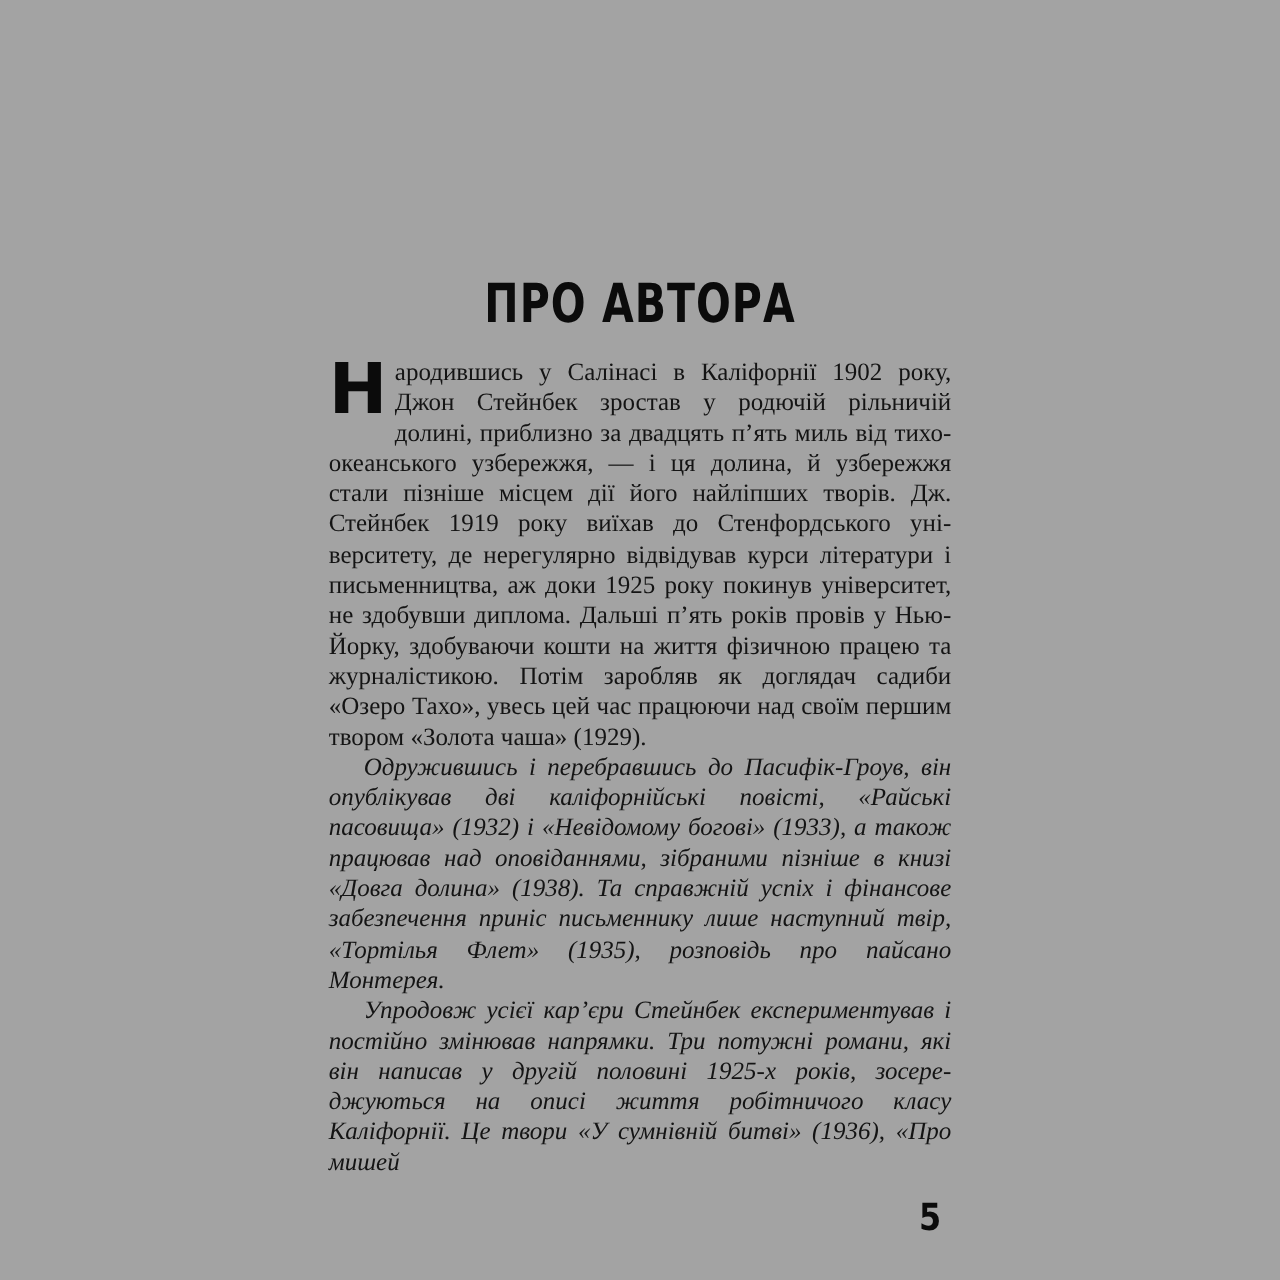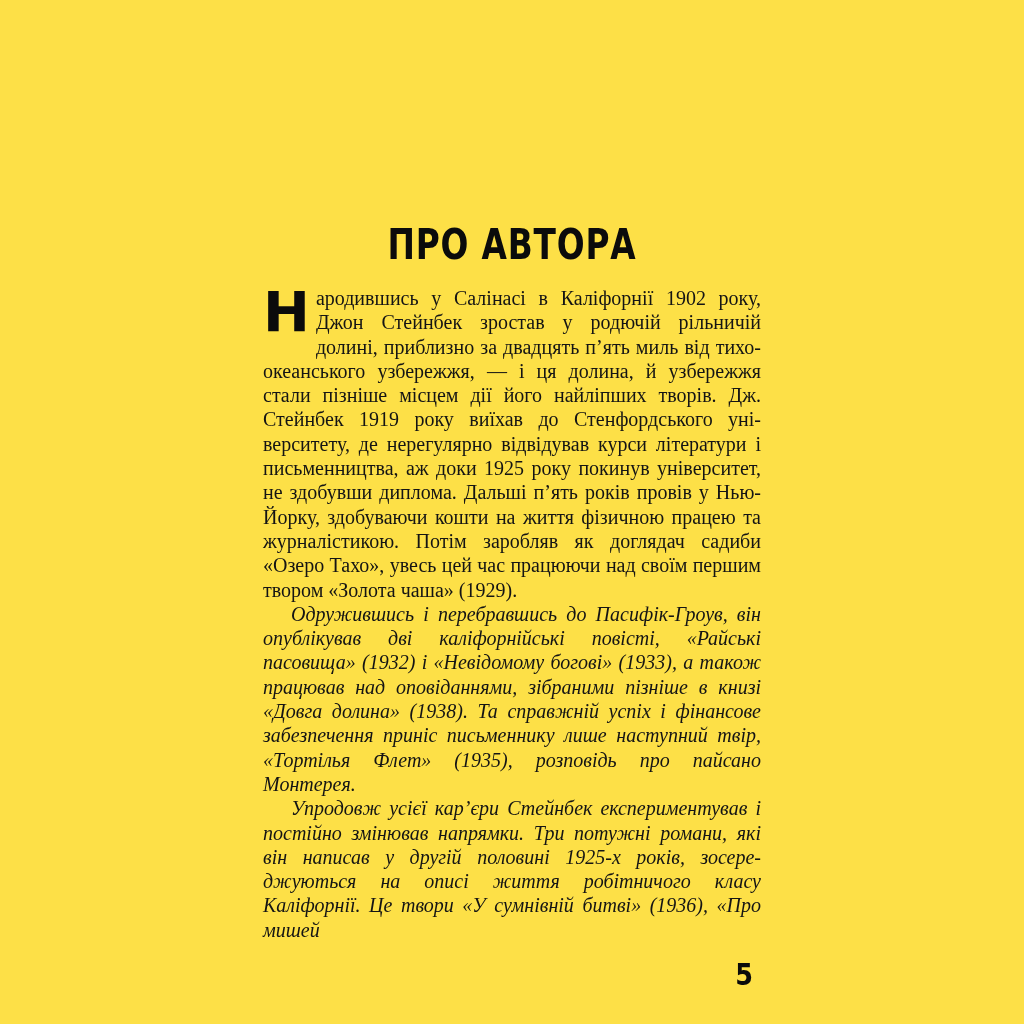--- a/index.html
+++ b/index.html
@@ -4,21 +4,21 @@
 <style>
   html, body {
     margin: 0;
     padding: 0;
     background: #ffffff;
   }
   .page {
     position: relative;
     width: 1024px;
     height: 1024px;
-    background: #fde047;
+    background: #a3a3a3;
     overflow: hidden;
   }
   .title {
     position: absolute;
     top: 219px;
     left: 263px;
     width: 498px;
     margin: 0;
     text-align: center;
     font-family: "DejaVu Sans", sans-serif;

